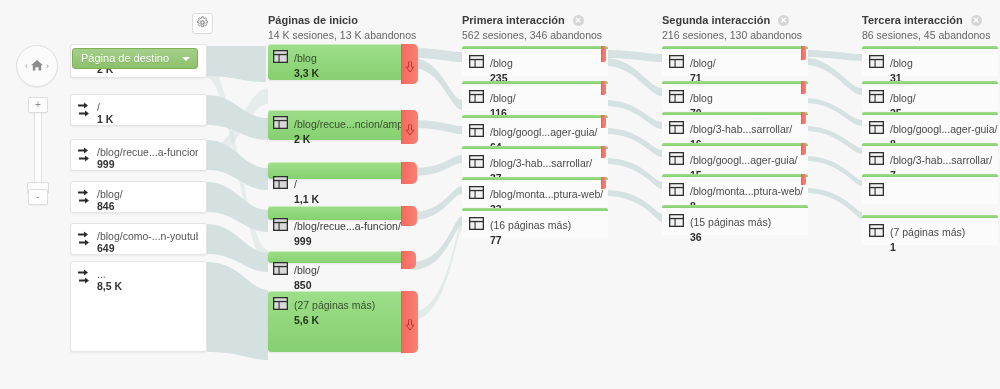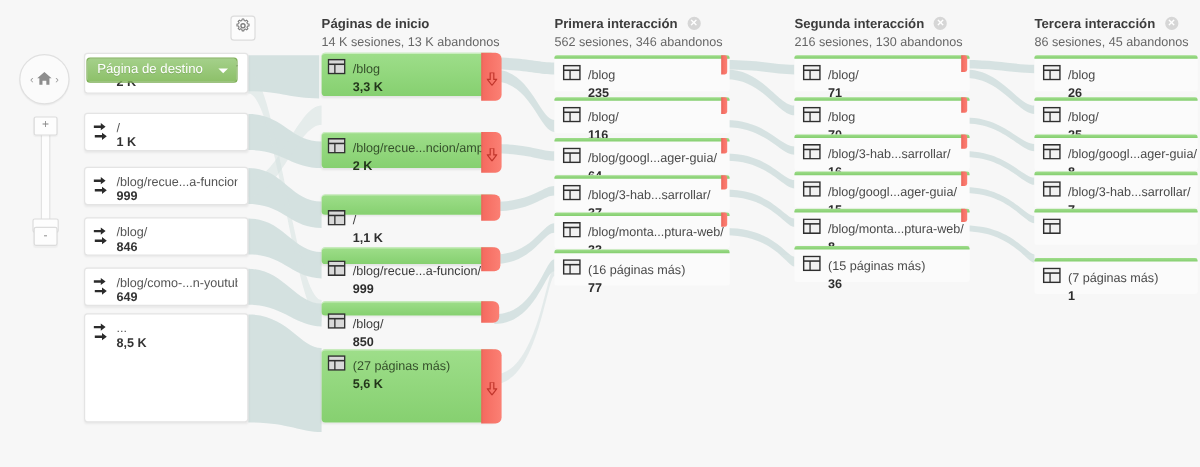--- a/index.html
+++ b/index.html
@@ -824,21 +824,21 @@
       <span class="pg-icon">
         <svg width="15" height="13" viewBox="0 0 15 13" aria-hidden="true">
           <rect x="0" y="0" width="15" height="13" fill="#2f2f2f"></rect>
           <rect x="1.3" y="1.3" width="12.4" height="2.6" fill="#f2f2f2"></rect>
           <rect x="1.3" y="5.2" width="4.2" height="6.5" fill="#f2f2f2"></rect>
           <rect x="6.6" y="5.2" width="7.1" height="6.5" fill="#f2f2f2"></rect>
         </svg>
       </span>
       <span class="n-text">
         <span class="n-label">/blog</span>
-        <span class="n-val" style="display:block">26</span>
+        <span class="n-val" style="display:block">31</span>
       </span>
     </div>
   </div>
 
   <div class="node thin" style="left:862px; top:81px; width:136px; height:30px;">
     <div class="cap"></div>
     <div class="inner">
       <span class="pg-icon">
         <svg width="15" height="13" viewBox="0 0 15 13" aria-hidden="true">
           <rect x="0" y="0" width="15" height="13" fill="#2f2f2f"></rect>

